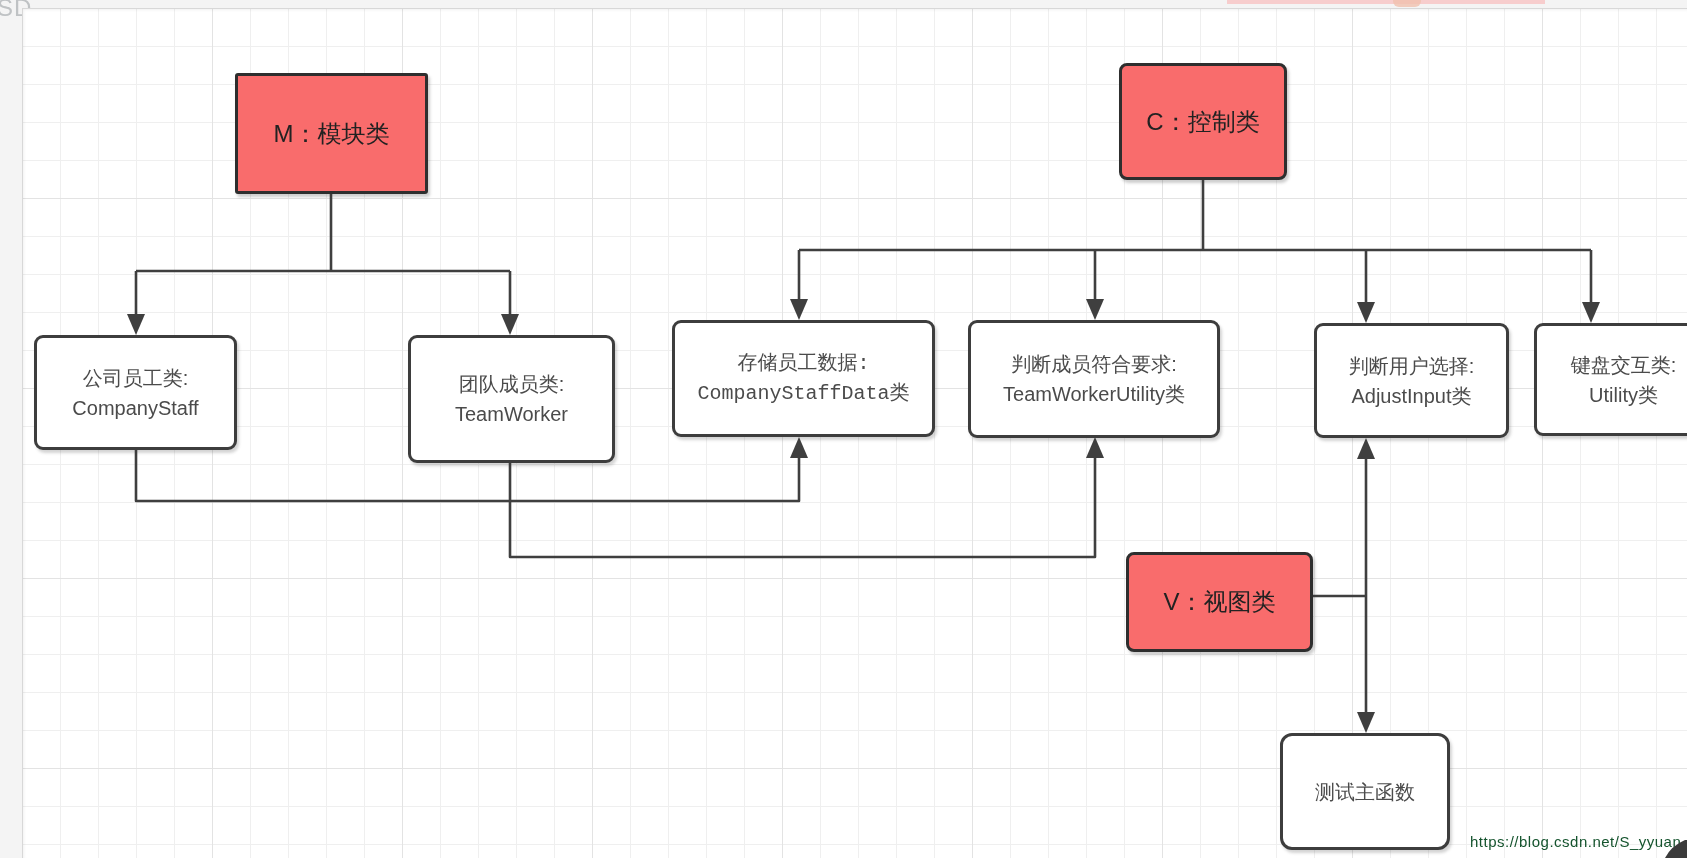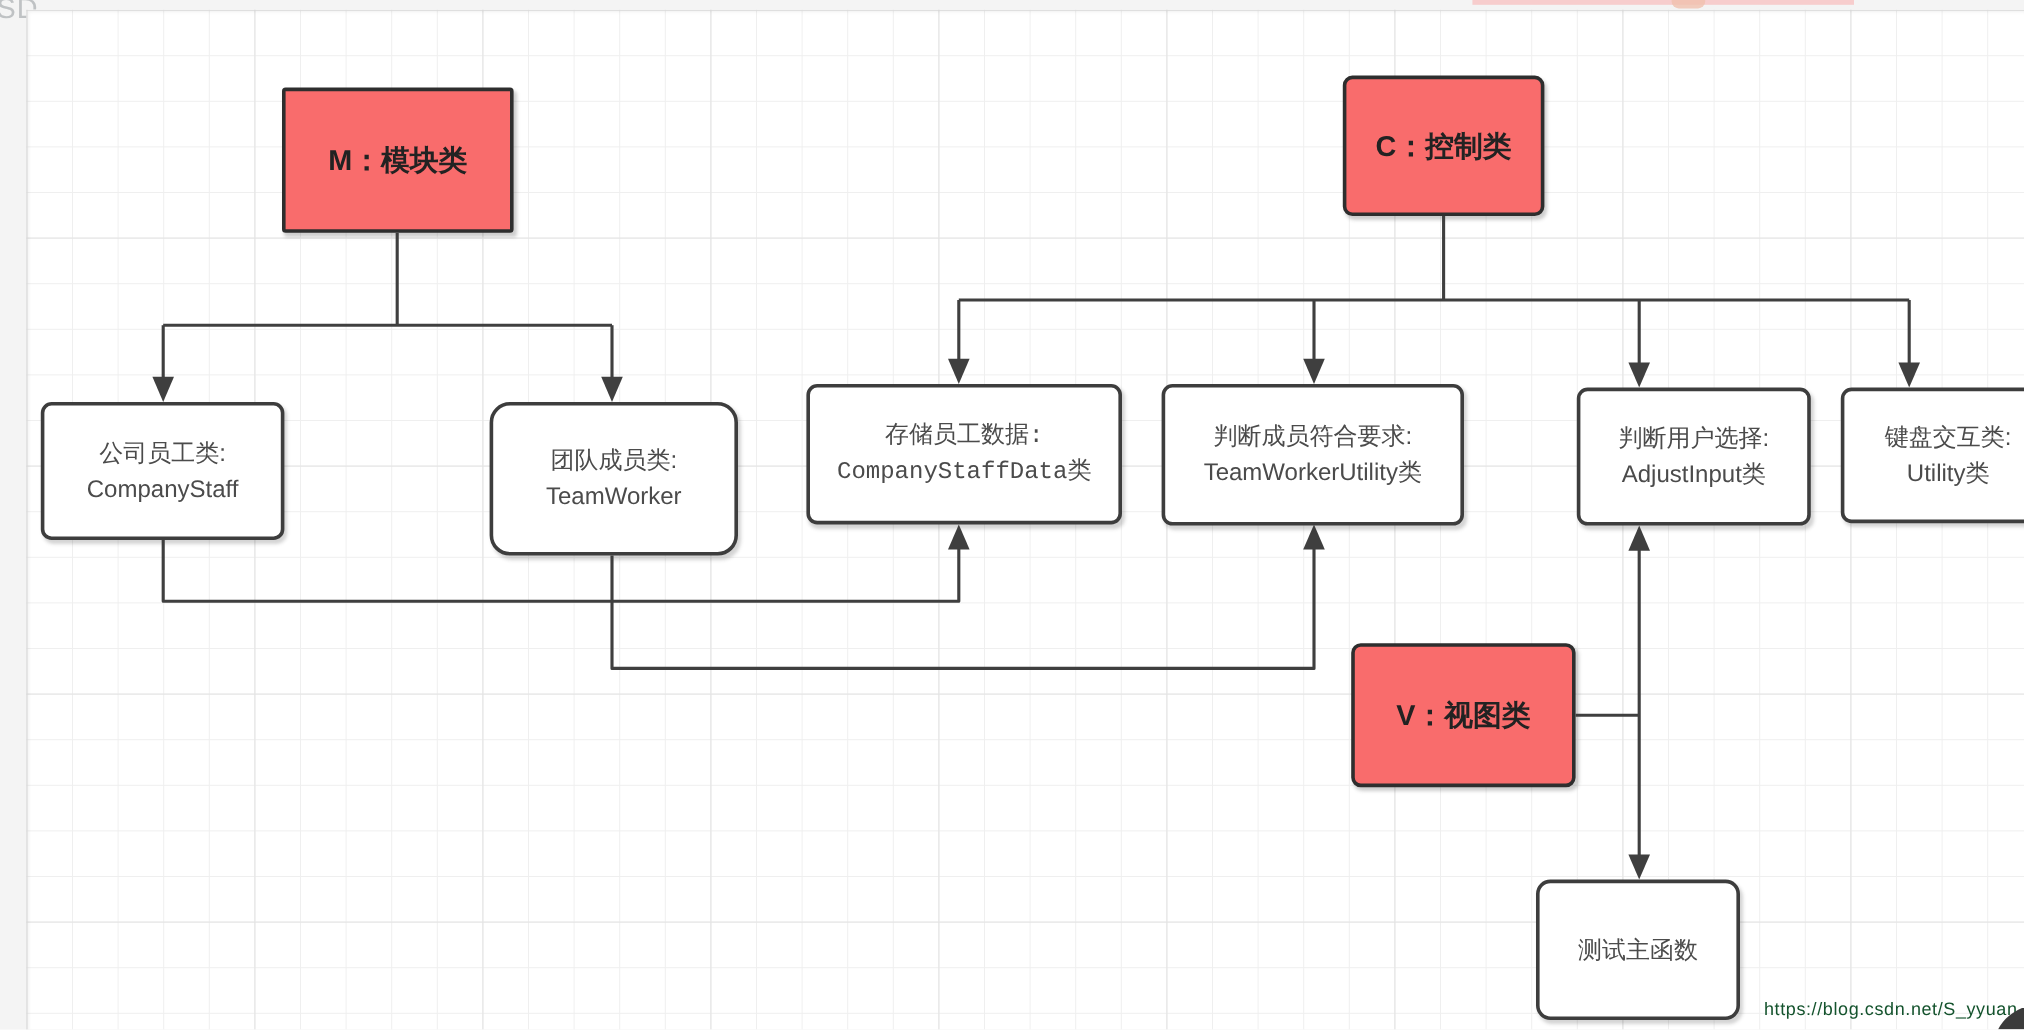--- a/index.html
+++ b/index.html
@@ -46,21 +46,21 @@
   .node{
     position:absolute;z-index:4;
     display:flex;flex-direction:column;align-items:center;justify-content:center;
     text-align:center;box-sizing:border-box;cursor:default;
   }
   .node.red{
     background:var(--node-red,#f96c6c);
     border:3px solid #2e2e2e;
     border-radius:8px;
     box-shadow:2px 3px 3px rgba(60,60,60,.25);
-    color:#222222;font-weight:bold;font-size:24px;
+    color:#222222;font-weight:normal;font-size:24px;
   }
   .node.red.square{border-radius:3px;}
   .node.white{
     background:#ffffff;
     border:3px solid #3d3d3d;
     border-radius:9px;
     box-shadow:2px 3px 3px rgba(60,60,60,.22);
     color:#4b4b4b;font-size:20px;line-height:1.5;
   }
 
@@ -122,30 +122,30 @@
   </svg>
 
   <div class="node red square" style="left:235px;top:73px;width:193px;height:121px;">
     <span>M：模块类</span>
   </div>
 
   <div class="node red" style="left:1119px;top:63px;width:168px;height:117px;justify-content:center;">
     <span>C：控制类</span>
   </div>
 
-  <div class="node red" style="left:1126px;top:536px;width:187px;height:120px;">
+  <div class="node red" style="left:1126px;top:552px;width:187px;height:100px;">
     <span>V：视图类</span>
   </div>
 
   <div class="node white" style="left:34px;top:335px;width:203px;height:115px;">
     <span>公司员工类:</span>
     <span>CompanyStaff</span>
   </div>
 
-  <div class="node white" style="left:408px;top:335px;width:207px;height:128px;border-radius:17px;">
+  <div class="node white" style="left:408px;top:335px;width:207px;height:128px;">
     <span>团队成员类:</span>
     <span>TeamWorker</span>
   </div>
 
   <div class="node white" style="left:672px;top:320px;width:263px;height:117px;font-family:Liberation Mono, monospace;">
     <span>存储员工数据:</span>
     <span>CompanyStaffData类</span>
   </div>
 
   <div class="node white" style="left:968px;top:320px;width:252px;height:118px;">

